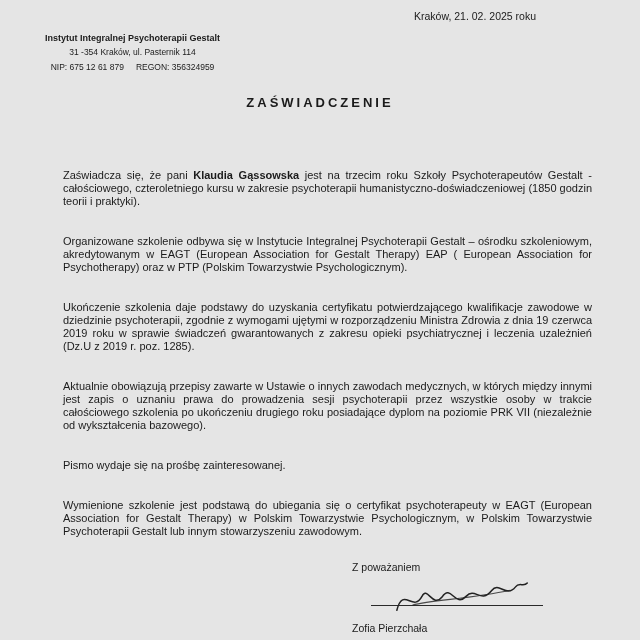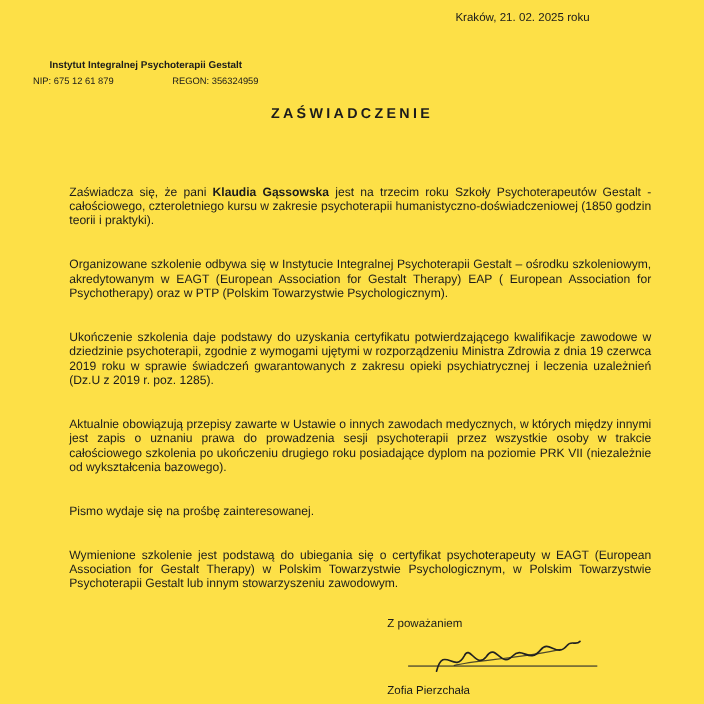--- a/index.html
+++ b/index.html
@@ -1,51 +1,51 @@
 <!DOCTYPE html>
 <html><head>
 <meta charset="utf-8">
 <style>
   html,body { margin:0; padding:0; }
   .page {
     position: relative;
     width: 640px;
     height: 640px;
-    background: #fde047;
+    background: #e5e5e5;
     font-family: "Liberation Sans", sans-serif;
     color: #1b1b1b;
     overflow: hidden;
   }
   .date {
     position: absolute;
     top: 10px;
     right: 104px;
     font-size: 10.5px;
     white-space: nowrap;
   }
   .letterhead {
     position: absolute;
-    top: 53px;
+    top: 32px;
     left: 30px;
     width: 205px;
     text-align: center;
   }
   .lh-name {
     font-size: 9px;
     font-weight: bold;
     line-height: 12px;
     margin-bottom: 2px;
   }
   .lh-line {
     font-size: 8.5px;
     line-height: 12.5px;
   }
   .lh-ids {
     display: flex;
-    justify-content: space-between;
+    justify-content: center;
     gap: 12px;
     font-size: 8.5px;
     margin-top: 3px;
     white-space: nowrap;
   }
   .doc-title {
     position: absolute;
     top: 95px;
     left: 0;
     width: 100%;
@@ -91,20 +91,21 @@
 </style>
 </head>
 <body>
 
 <div class="page">
 
   <div class="date">Kraków, 21. 02. 2025 roku</div>
 
   <div class="letterhead">
     <div class="lh-name">Instytut Integralnej Psychoterapii Gestalt</div>
+    <div class="lh-line">31 -354 Kraków, ul. Pasternik 114</div>
     <div class="lh-ids">
       <span>NIP: 675 12 61 879</span>
       <span>REGON: 356324959</span>
     </div>
   </div>
 
   <div class="doc-title">ZAŚWIADCZENIE</div>
 
   <div class="body-text">
     <p><span>Zaświadcza się, że pani </span><span class="bold">Klaudia Gąssowska</span><span> jest na trzecim roku Szkoły Psychoterapeutów  Gestalt - całościowego, czteroletniego kursu  w zakresie psychoterapii humanistyczno-doświadczeniowej  (1850 godzin teorii i praktyki).</span></p>

